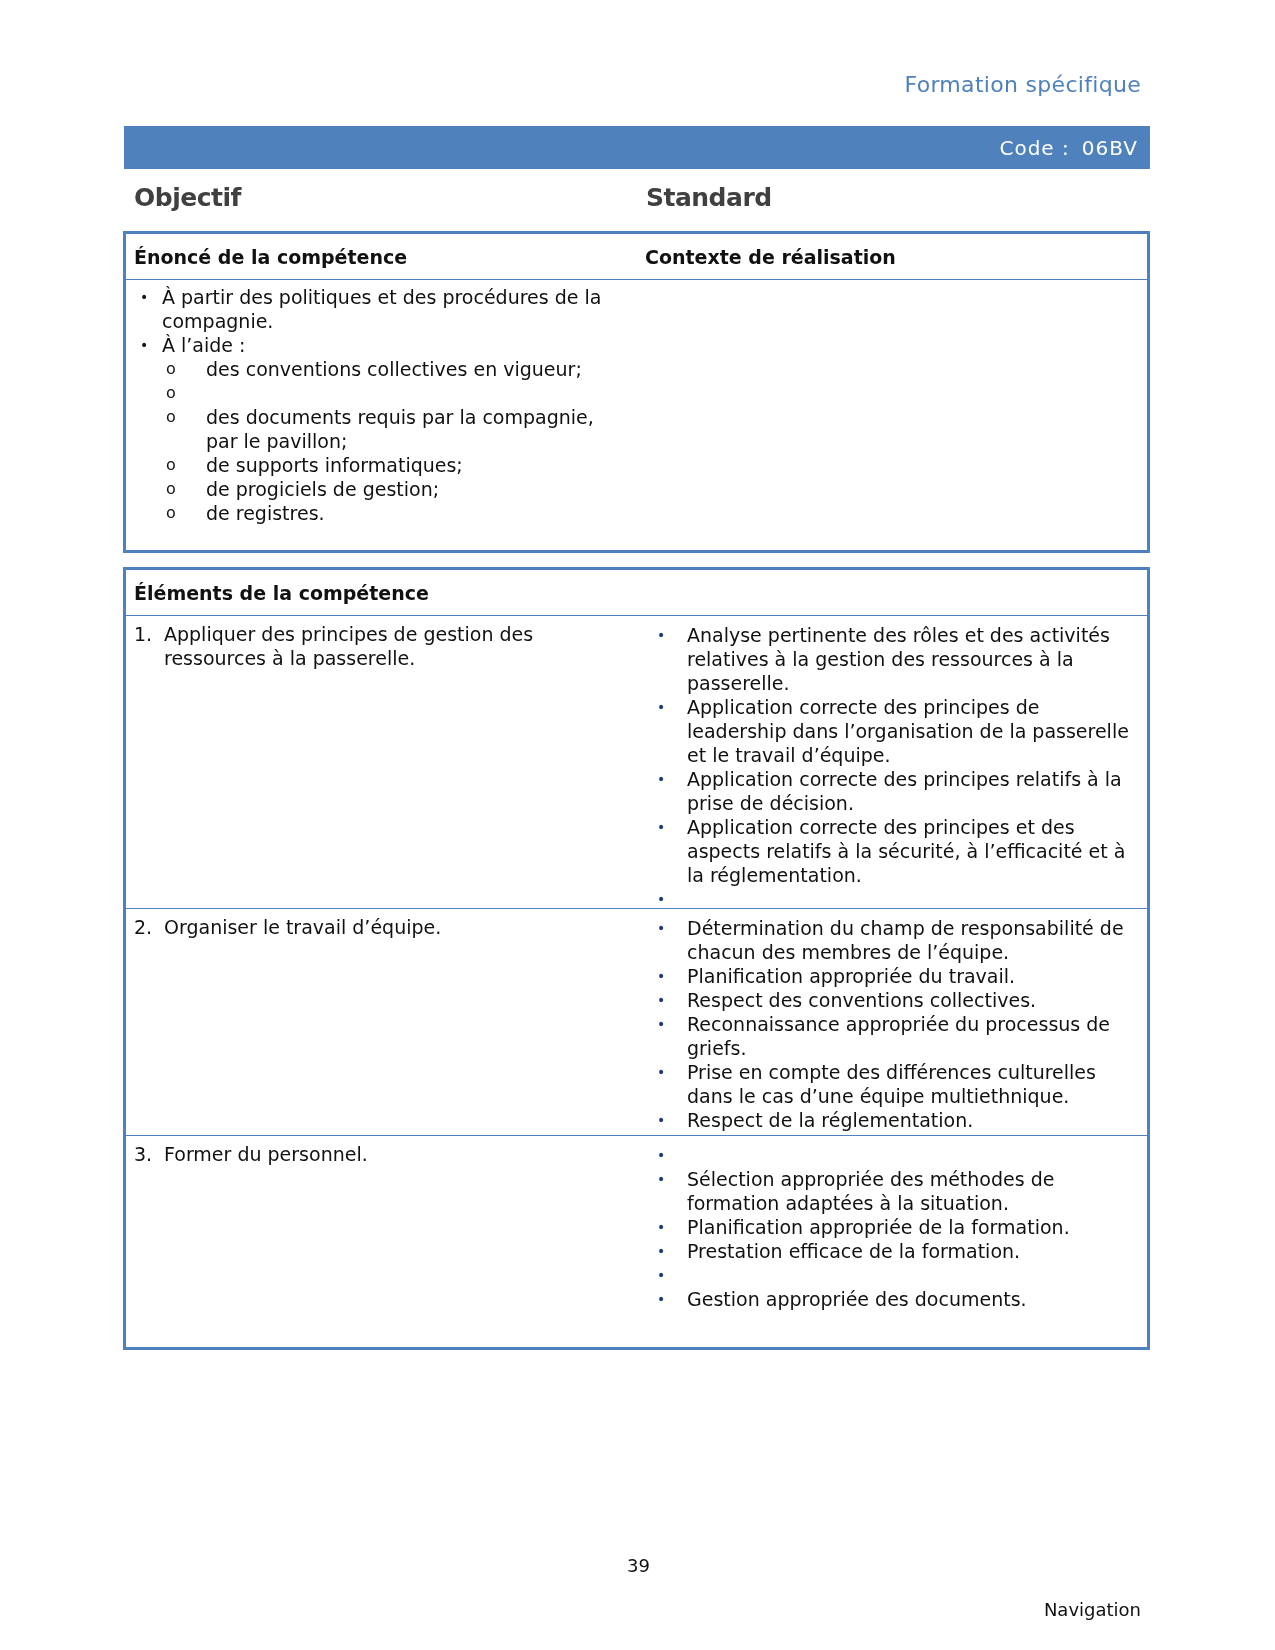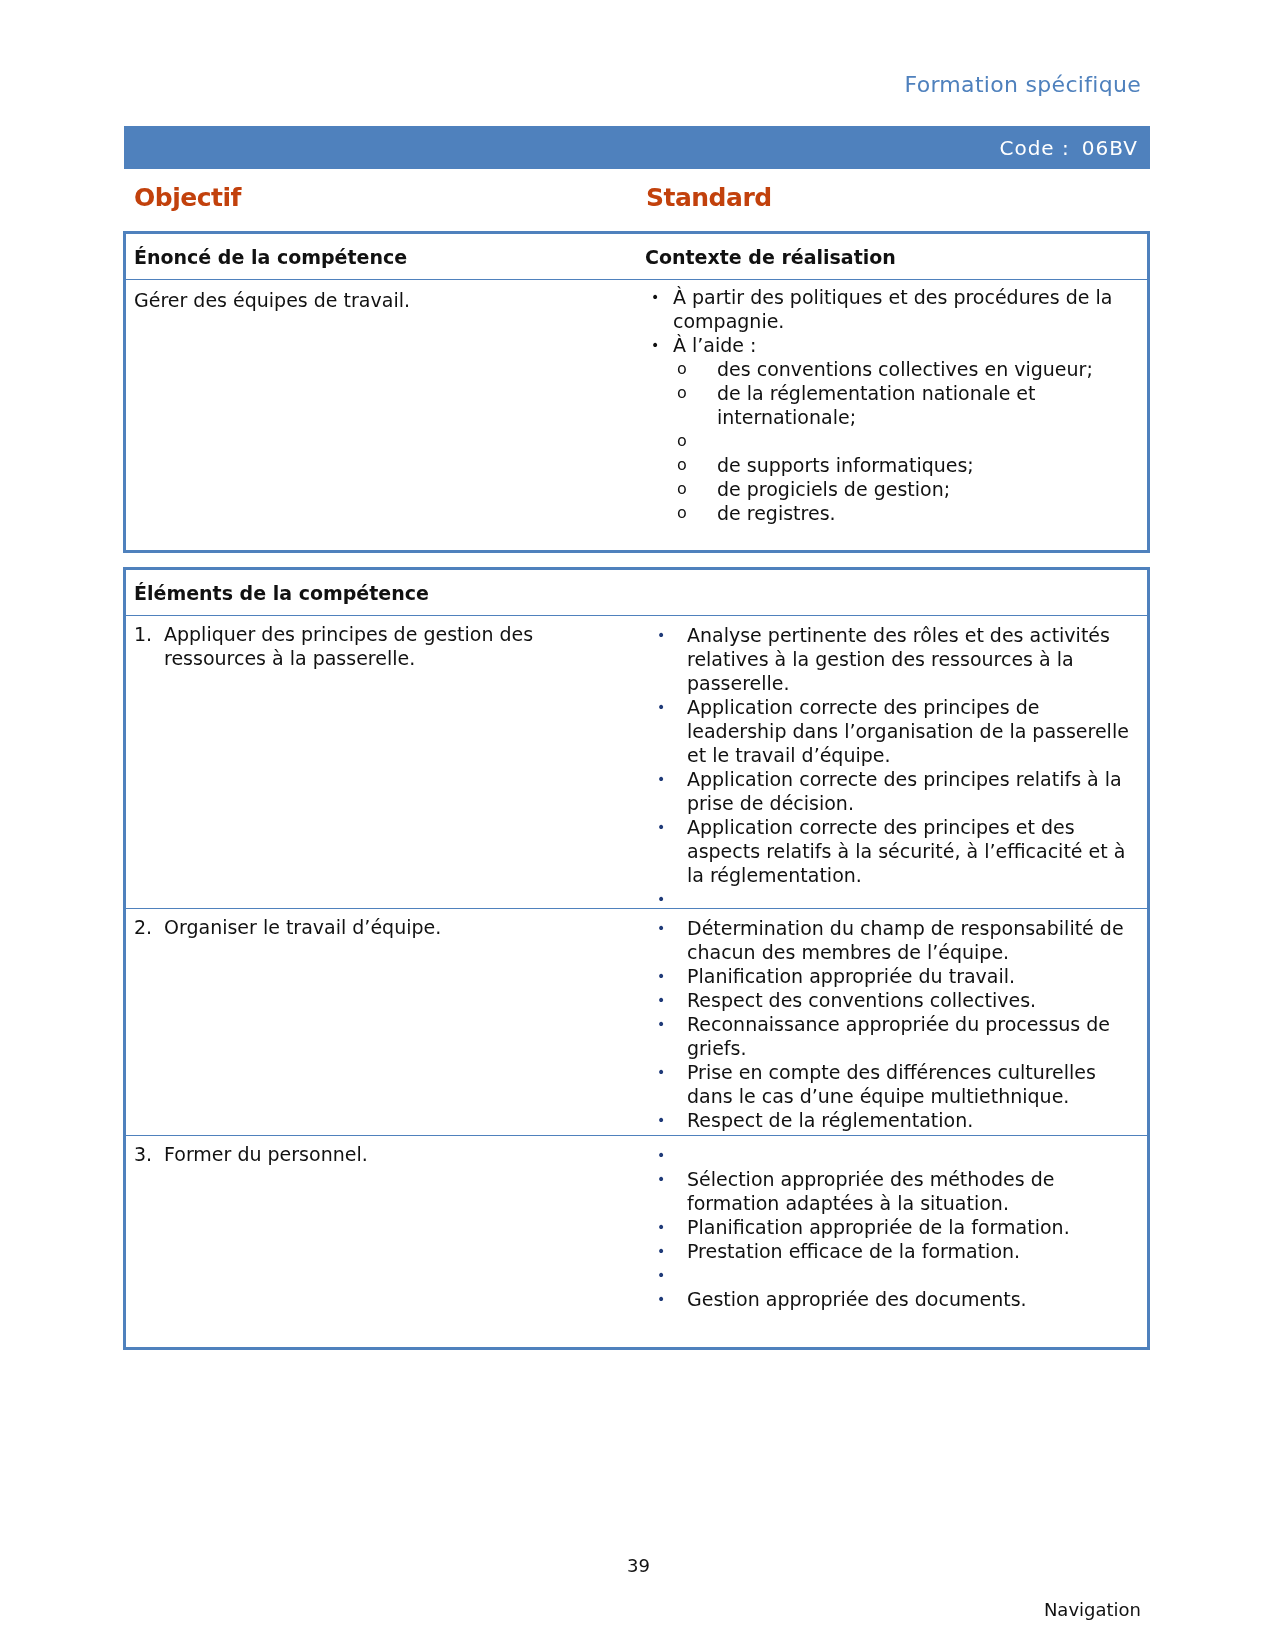--- a/index.html
+++ b/index.html
@@ -3,21 +3,21 @@
 <meta charset="utf-8">
 <style>
   html, body { margin:0; padding:0; background:#ffffff; }
   body { width:1275px; height:1650px; position:relative; overflow:hidden;
          font-family:"DejaVu Sans", sans-serif; color:#111; }
   .hdr-title { position:absolute; right:134px; top:72px; font-size:22px; color:#4f81bd; letter-spacing:0.3px; }
   .code-bar { position:absolute; left:124px; top:126px; width:1026px; height:43px; background:#4f81bd;
               color:#fff; font-size:20px; display:flex; align-items:center; justify-content:flex-end;
               box-sizing:border-box; padding-right:12px; letter-spacing:1px;padding-left:16px; }
   .code-bar span.gap { display:inline-block; width:12px; }
-  .sec-title { position:absolute; top:183px; font-size:25px; font-weight:bold; color:#c2410c; letter-spacing:-0.5px; }
+  .sec-title { position:absolute; top:183px; font-size:25px; font-weight:bold; color:#404040; letter-spacing:-0.5px; }
   .tbl { position:absolute; left:123px; width:1027px; border:3px solid #4f81bd; box-sizing:border-box; }
   .row { display:flex; border-top:1px solid #4f81bd; }
   .row:first-child { border-top:none; }
   .cell { box-sizing:border-box; padding:0 8px; font-size:19px; line-height:24px; }
   .c1 { width:511px; }
   .c2 { width:510px; }
   .hrow .cell { font-weight:bold; font-size:19px; height:45px; display:flex; align-items:center; }
   ul.lst, ul.sub { list-style:none; margin:0; padding:0; }
   .li { display:flex; }
   .bul { width:24px; flex:0 0 24px; font-size:14px; }
@@ -39,45 +39,44 @@
 
 <div class="sec-title" style="left:134px;">Objectif</div>
 <div class="sec-title" style="left:646px;">Standard</div>
 
 <div class="tbl" style="top:231px; height:322px;">
   <div class="row hrow">
     <div class="cell c1">Énoncé de la compétence</div>
     <div class="cell c2">Contexte de réalisation</div>
   </div>
   <div class="row">
-    <div class="cell c1" style="padding-top:8px;">Gérer des équipes de travail.</div>
     <div class="cell c2" style="padding-top:5px; padding-left:14px;">
       <ul class="lst" id="context-list">
           <li>
             <div class="li">
               <span class="bul" style="width: 22px; flex: 0 0 22px;">•</span>
               <span>À partir des politiques et des procédures de la compagnie.</span>
             </div>
           </li>
           <li>
             <div class="li">
               <span class="bul" style="width: 22px; flex: 0 0 22px;">•</span>
               <span>À l’aide :</span>
             </div>
             <ul class="sub">
               <li class="li">
                 <span class="circ">o</span>
                 <span>des conventions collectives en vigueur;</span>
               </li>
               <li class="li">
                 <span class="circ">o</span>
-                <span>de la réglementation nationale et internationale;</span>
-              </li>
-              <li class="li">
-                <span class="circ">o</span>
+              </li>
+              <li class="li">
+                <span class="circ">o</span>
+                <span>des documents requis par la compagnie, par le pavillon;</span>
               </li>
               <li class="li">
                 <span class="circ">o</span>
                 <span>de supports informatiques;</span>
               </li>
               <li class="li">
                 <span class="circ">o</span>
                 <span>de progiciels de gestion;</span>
               </li>
               <li class="li">

